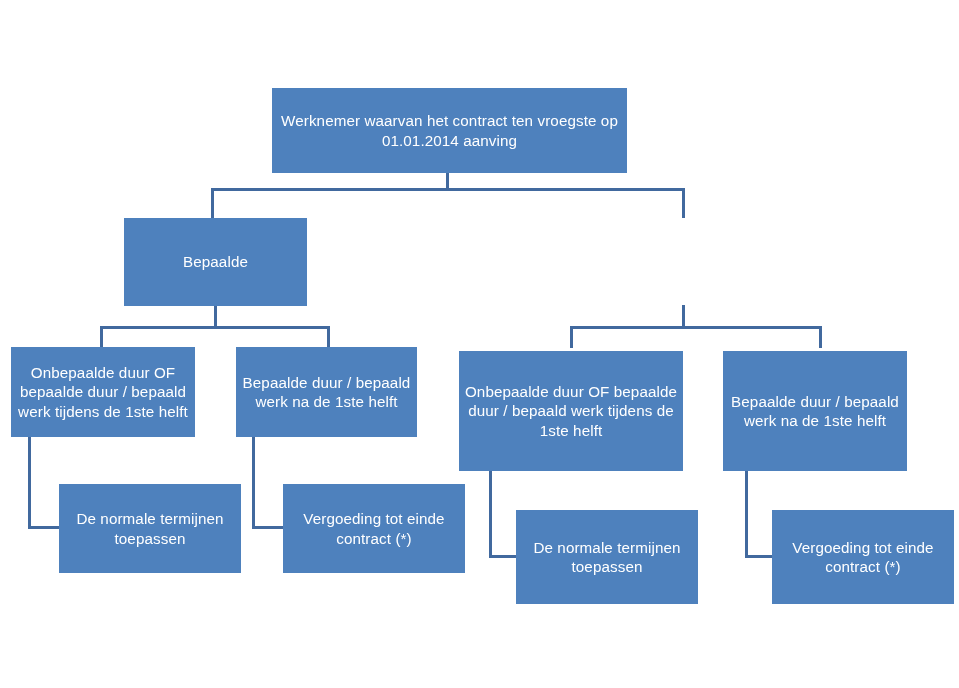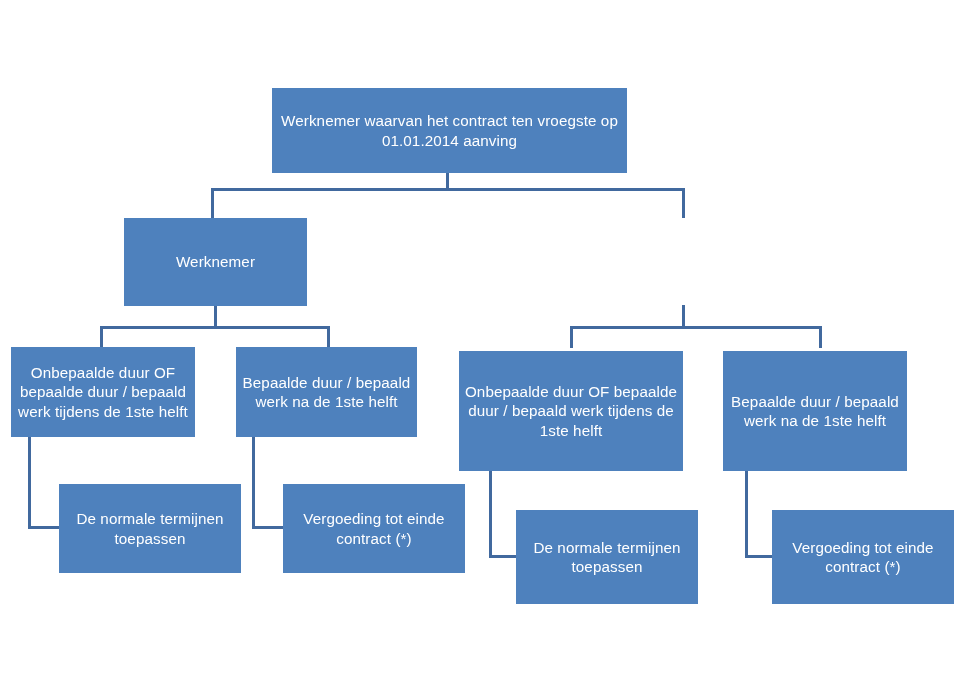--- a/index.html
+++ b/index.html
@@ -67,21 +67,21 @@
   <div class="connector conn-h" style="left:252px; top:526px; width:33px;"></div>
 
   <div class="connector conn-v" style="left:489px; top:470px; height:88px;"></div>
   <div class="connector conn-h" style="left:489px; top:555px; width:29px;"></div>
 
   <div class="connector conn-v" style="left:745px; top:470px; height:88px;"></div>
   <div class="connector conn-h" style="left:745px; top:555px; width:29px;"></div>
 
   <div class="node sz-15" style="left:272px; top:88px; width:355px; height:85px;">Werknemer waarvan het contract ten vroegste op 01.01.2014 aanving</div>
 
-  <div class="node sz-15" style="left:124px; top:218px; width:183px; height:88px;">Werknemer</div>
+  <div class="node sz-15" style="left:124px; top:218px; width:183px; height:88px;">Bepaalde</div>
 
 
   <div class="node sz-15" style="left:11px; top:347px; width:184px; height:90px;">Onbepaalde duur OF bepaalde duur / bepaald werk tijdens de 1ste helft</div>
 
   <div class="node sz-15" style="left:236px; top:347px; width:181px; height:90px;">Bepaalde duur / bepaald werk na de 1ste helft</div>
 
   <div class="node sz-15" style="left:459px; top:351px; width:224px; height:120px;">Onbepaalde duur OF bepaalde duur / bepaald werk tijdens de 1ste helft</div>
 
   <div class="node sz-15" style="left:723px; top:351px; width:184px; height:120px;">Bepaalde duur / bepaald werk na de 1ste helft</div>
 

